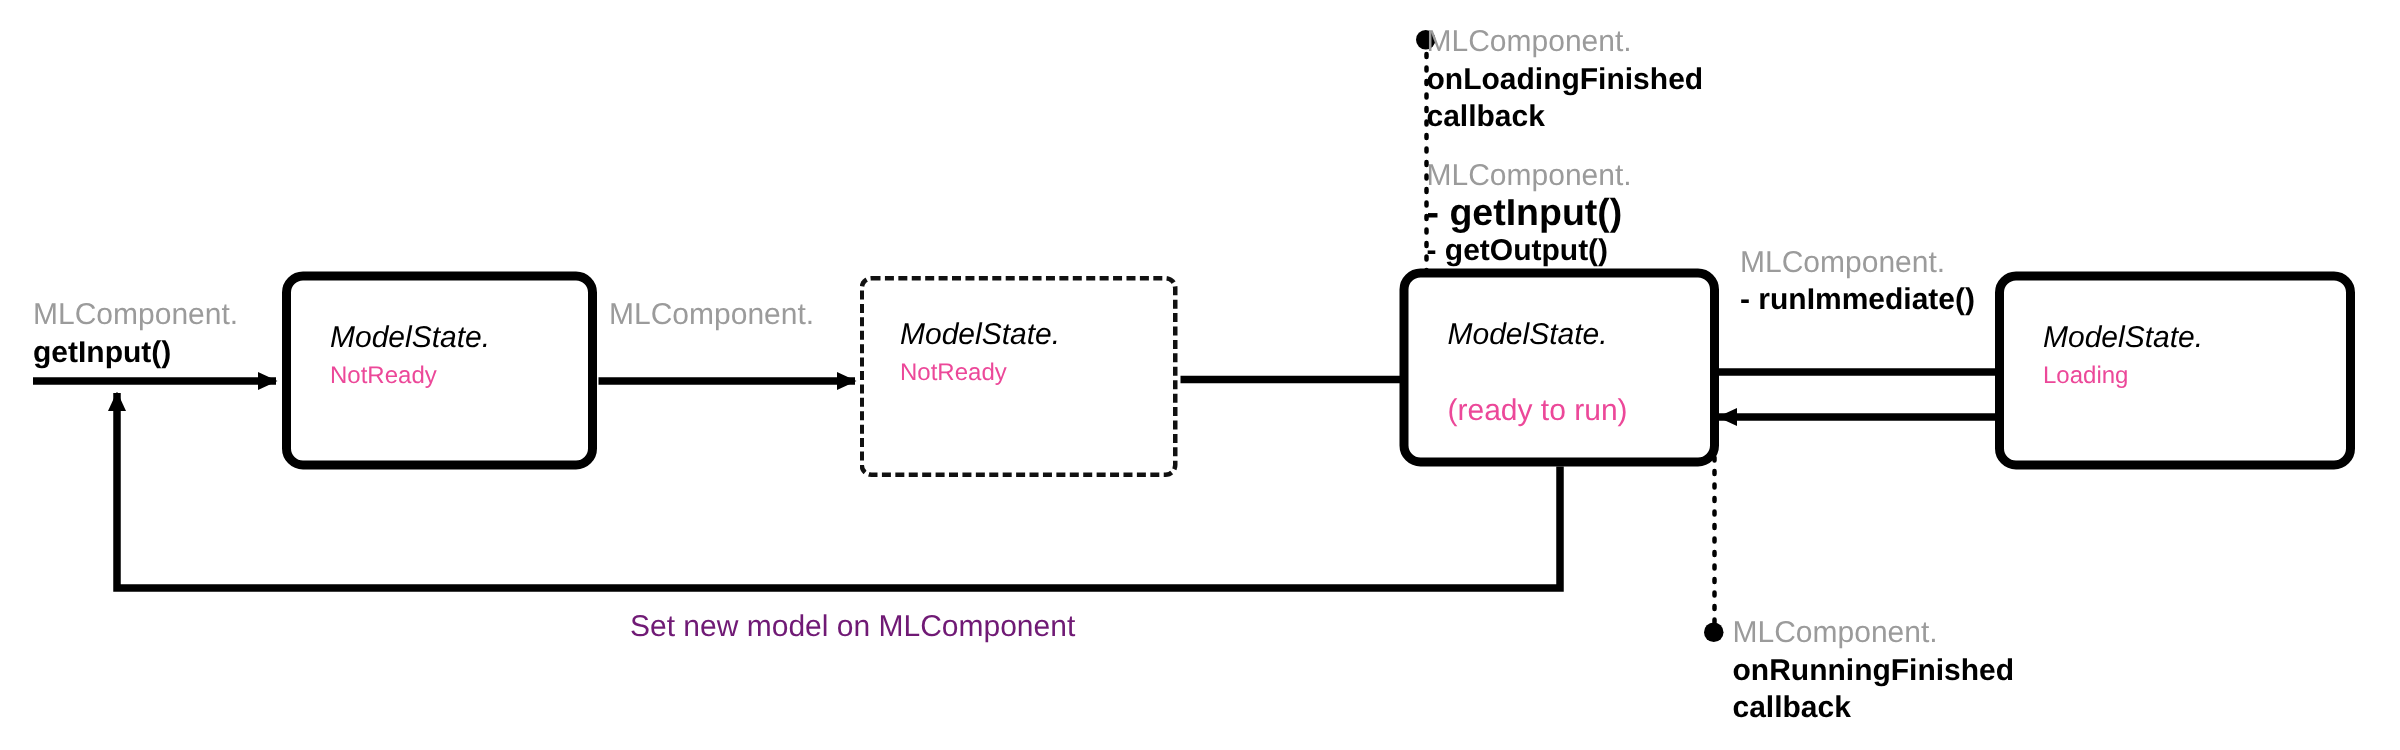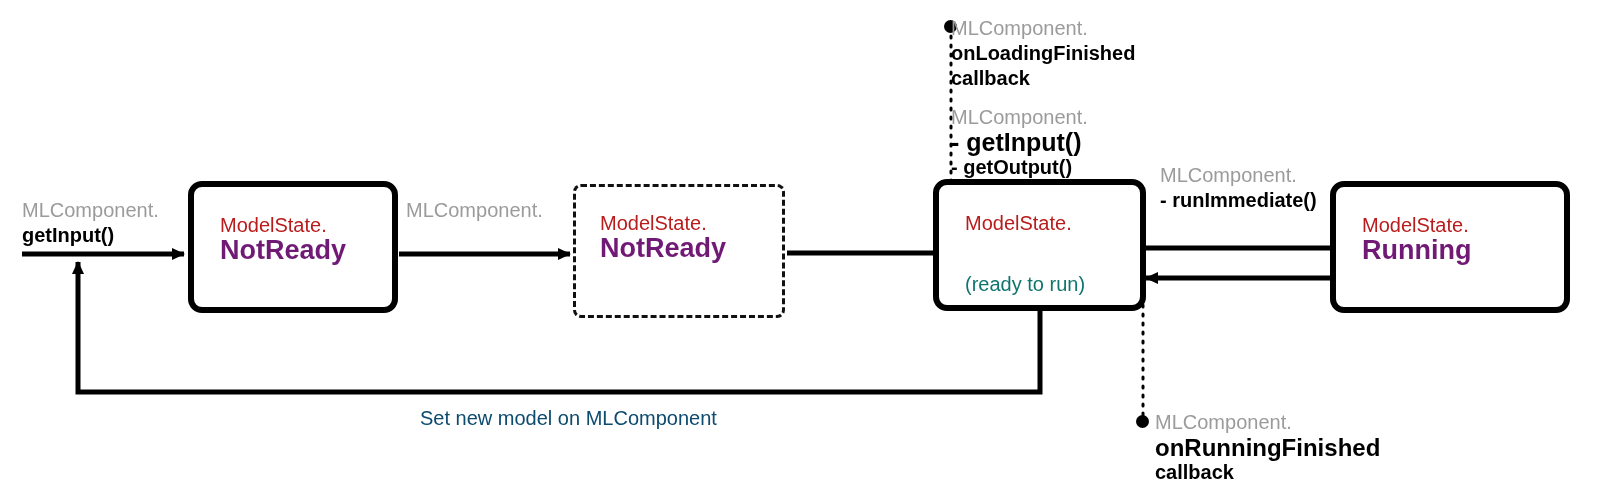--- a/index.html
+++ b/index.html
@@ -43,37 +43,38 @@
     position: absolute;
     left: 26px;
     top: 26px;
     right: 10px;
   }
   .state-box.dashed .state-inner {
     left: 24px;
     top: 24px;
   }
   .state-ns {
-    color: #b91c1c;
-    font-size: 20px;
-    line-height: 25px;
-    white-space: nowrap;
+    color: #000000;
+    font-size: 20px;
+    line-height: 25px;
+    white-space: nowrap;
+    font-style: italic;
   }
   .state-name {
-    color: #701a75;
-    font-weight: bold;
-    font-size: 27px;
+    color: #ec4899;
+    font-weight: normal;
+    font-size: 16px;
     line-height: 25px;
     white-space: nowrap;
   }
   .state-sub {
-    color: #0f766e;
-    font-size: 20px;
-    line-height: 25px;
-    margin-top: 36px;
+    color: #ec4899;
+    font-size: 20px;
+    line-height: 25px;
+    margin-top: 26px;
     white-space: nowrap;
   }
 
   
   .label {
     position: absolute;
     white-space: nowrap;
   }
   .label .ns {
     color: #9b9b9b;
@@ -83,21 +84,21 @@
   }
   .label .call {
     color: #000000;
     font-weight: bold;
     font-size: 20px;
     line-height: 25px;
     display: block;
   }
   .loop-label {
     position: absolute;
-    color: #0c4a6e;
+    color: #701a75;
     font-size: 20px;
     line-height: 25px;
     white-space: nowrap;
   }
   .callout {
     position: absolute;
     white-space: nowrap;
   }
   .callout .blk {
     display: block;
@@ -165,21 +166,21 @@
   <div class="state-box" style="left:933px; top:179px; width:213px; height:132px;">
     <div class="state-inner">
       <div class="state-ns">ModelState.</div>
       <div class="state-sub">(ready to run)</div>
     </div>
   </div>
 
   <div class="state-box" style="left:1330px; top:181px; width:240px; height:132px;">
     <div class="state-inner">
       <div class="state-ns">ModelState.</div>
-      <div class="state-name">Running</div>
+      <div class="state-name">Loading</div>
     </div>
   </div>
 
   <div class="label" style="left:22px; top:198px;">
     <span class="ns">MLComponent.</span>
     <span class="call">getInput()</span>
   </div>
 
   <div class="label" style="left:406px; top:198px;">
     <span class="ns">MLComponent.</span>
@@ -199,17 +200,17 @@
     <span class="call blk" style="color:#000; font-weight:bold; font-size:20px; line-height:25px;">callback</span>
     <span class="gap blk"></span>
     <span class="ns blk" style="color:#9b9b9b; font-size:20px; line-height:25px;">MLComponent.</span>
     <span class="call blk" style="color:#000; font-weight:bold; font-size:25px; line-height:25px;">- getInput()</span>
     <span class="call blk" style="color:#000; font-weight:bold; font-size:20px; line-height:25px;">- getOutput()</span>
   </div>
 
   <div class="bullet" style="left:1136px; top:415px;"></div>
   <div class="callout" style="left:1155px; top:410px;">
     <span class="ns blk" style="color:#9b9b9b; font-size:20px; line-height:25px;">MLComponent.</span>
-    <span class="call blk" style="color:#000; font-weight:bold; font-size:24px; line-height:25px;">onRunningFinished</span>
+    <span class="call blk" style="color:#000; font-weight:bold; font-size:20px; line-height:25px;">onRunningFinished</span>
     <span class="call blk" style="color:#000; font-weight:bold; font-size:20px; line-height:25px;">callback</span>
   </div>
 
 </div>
 
 </body></html>

